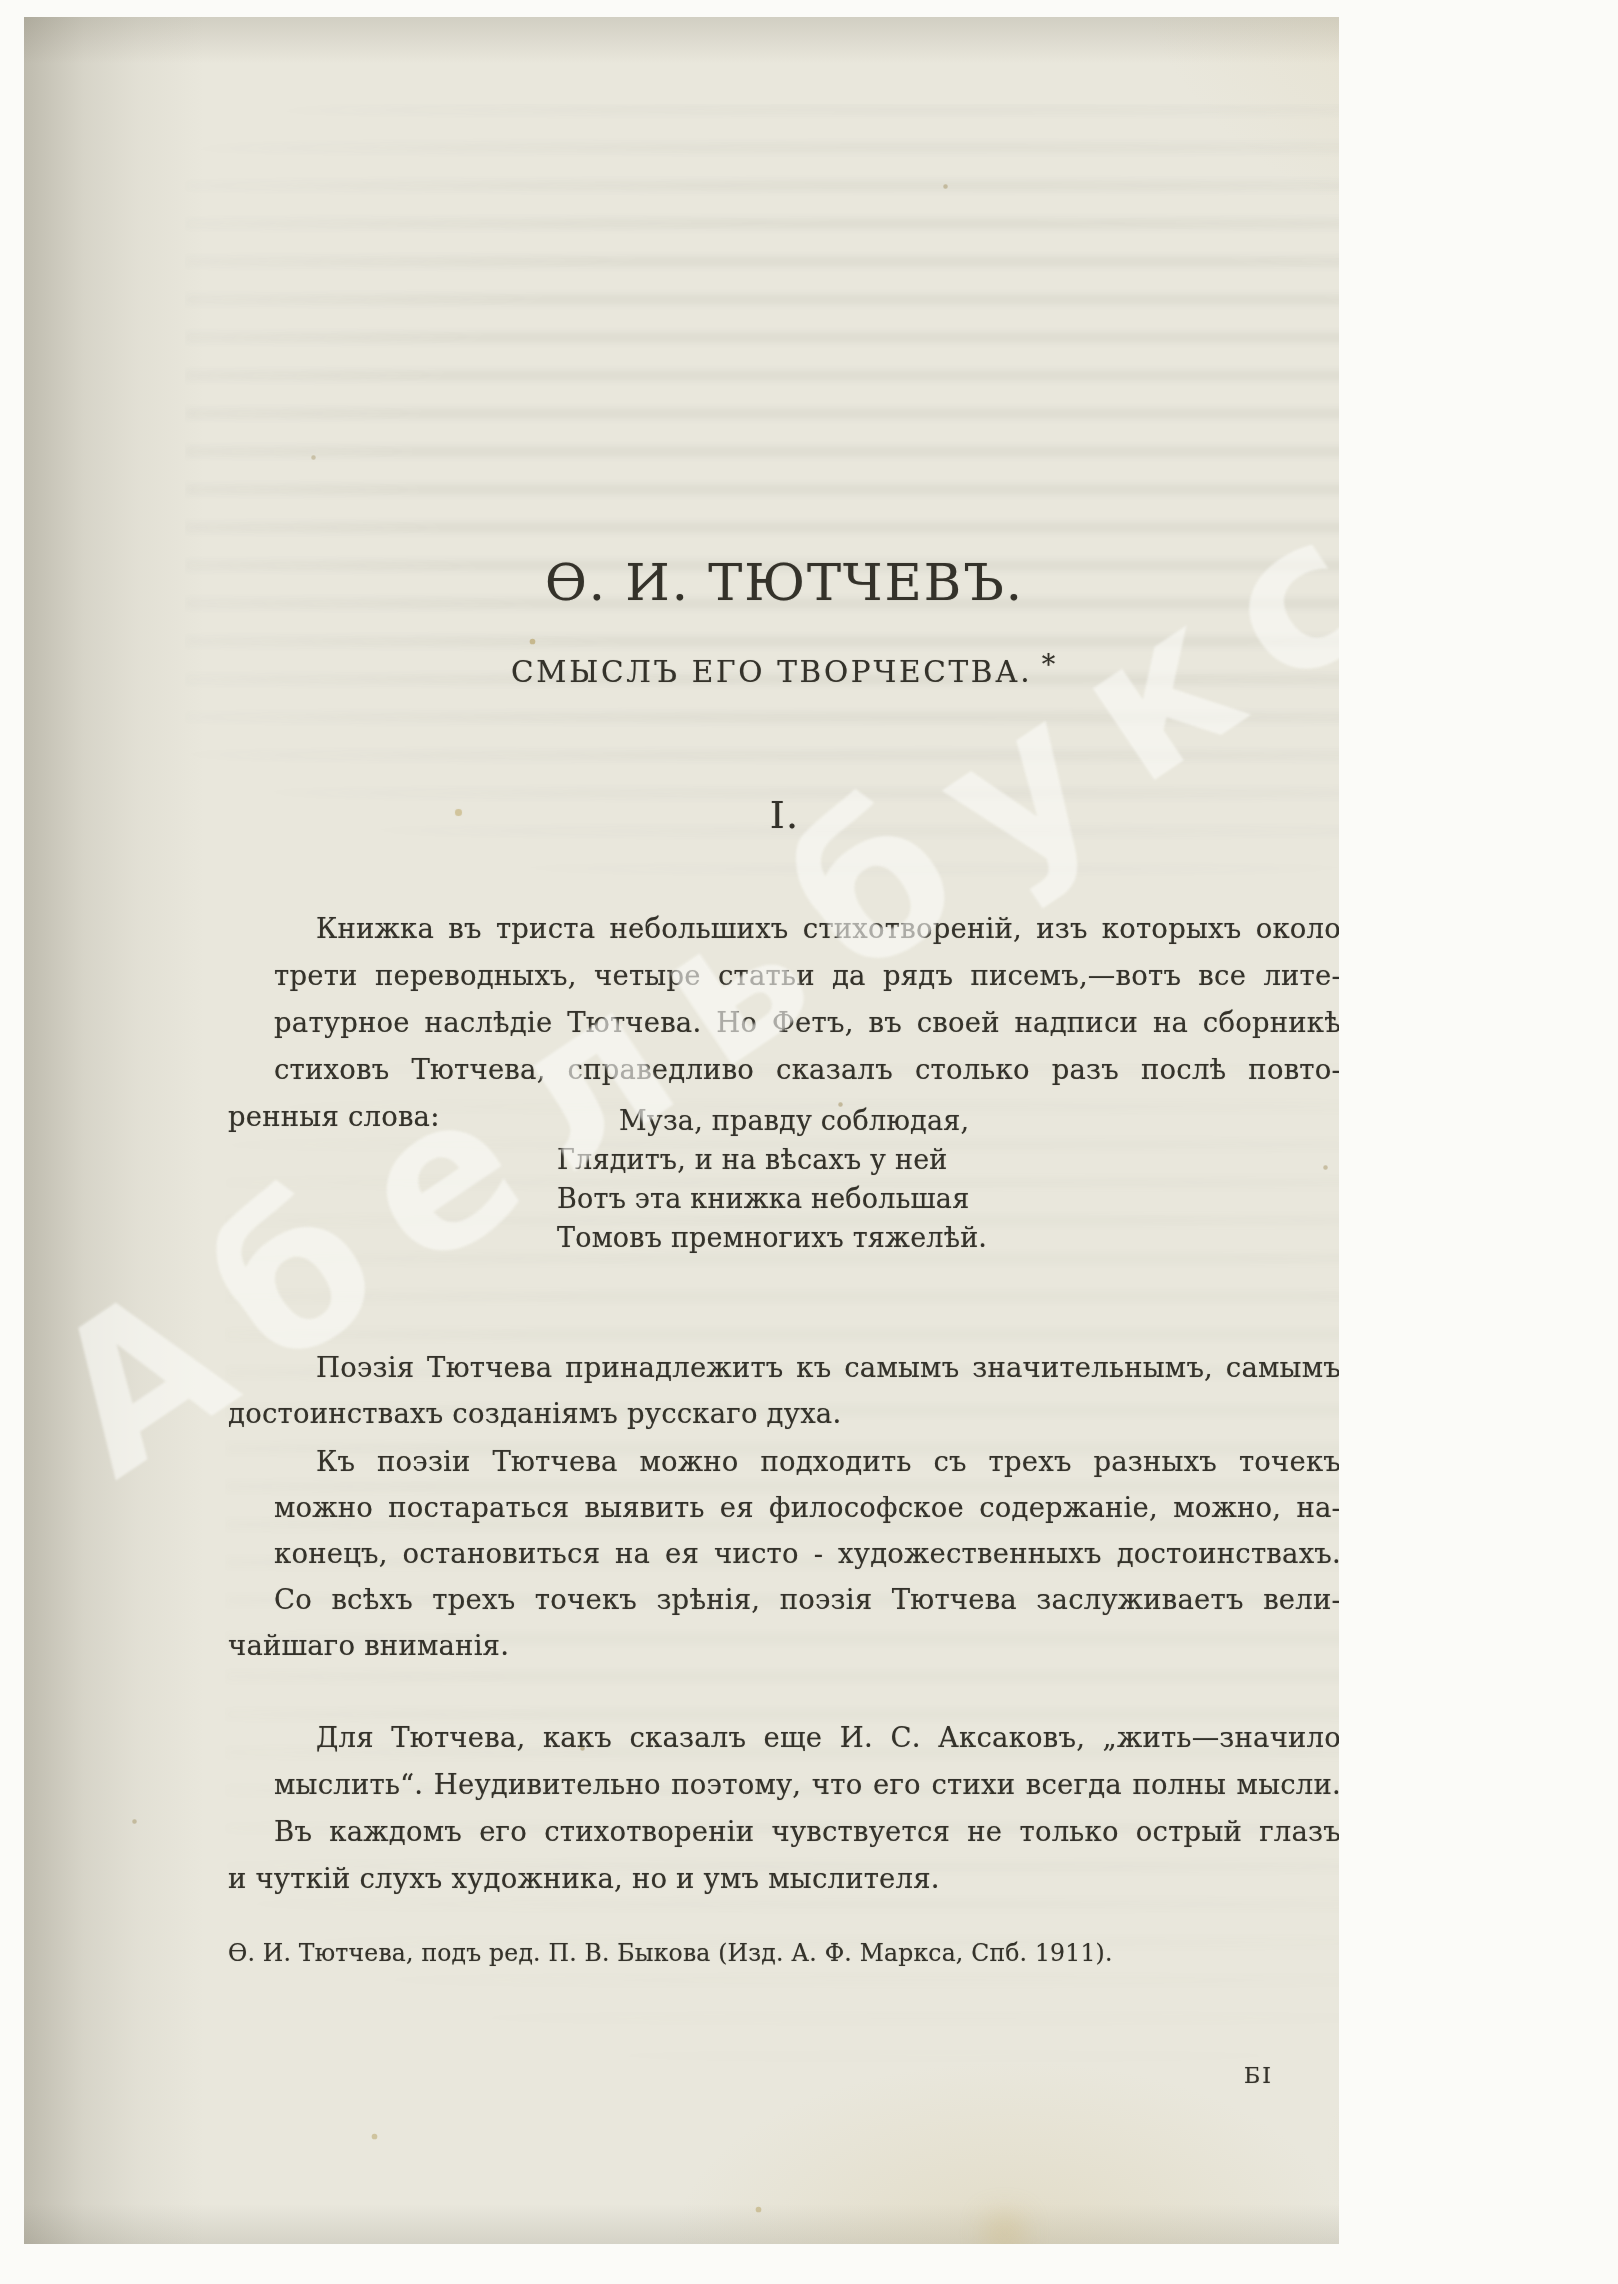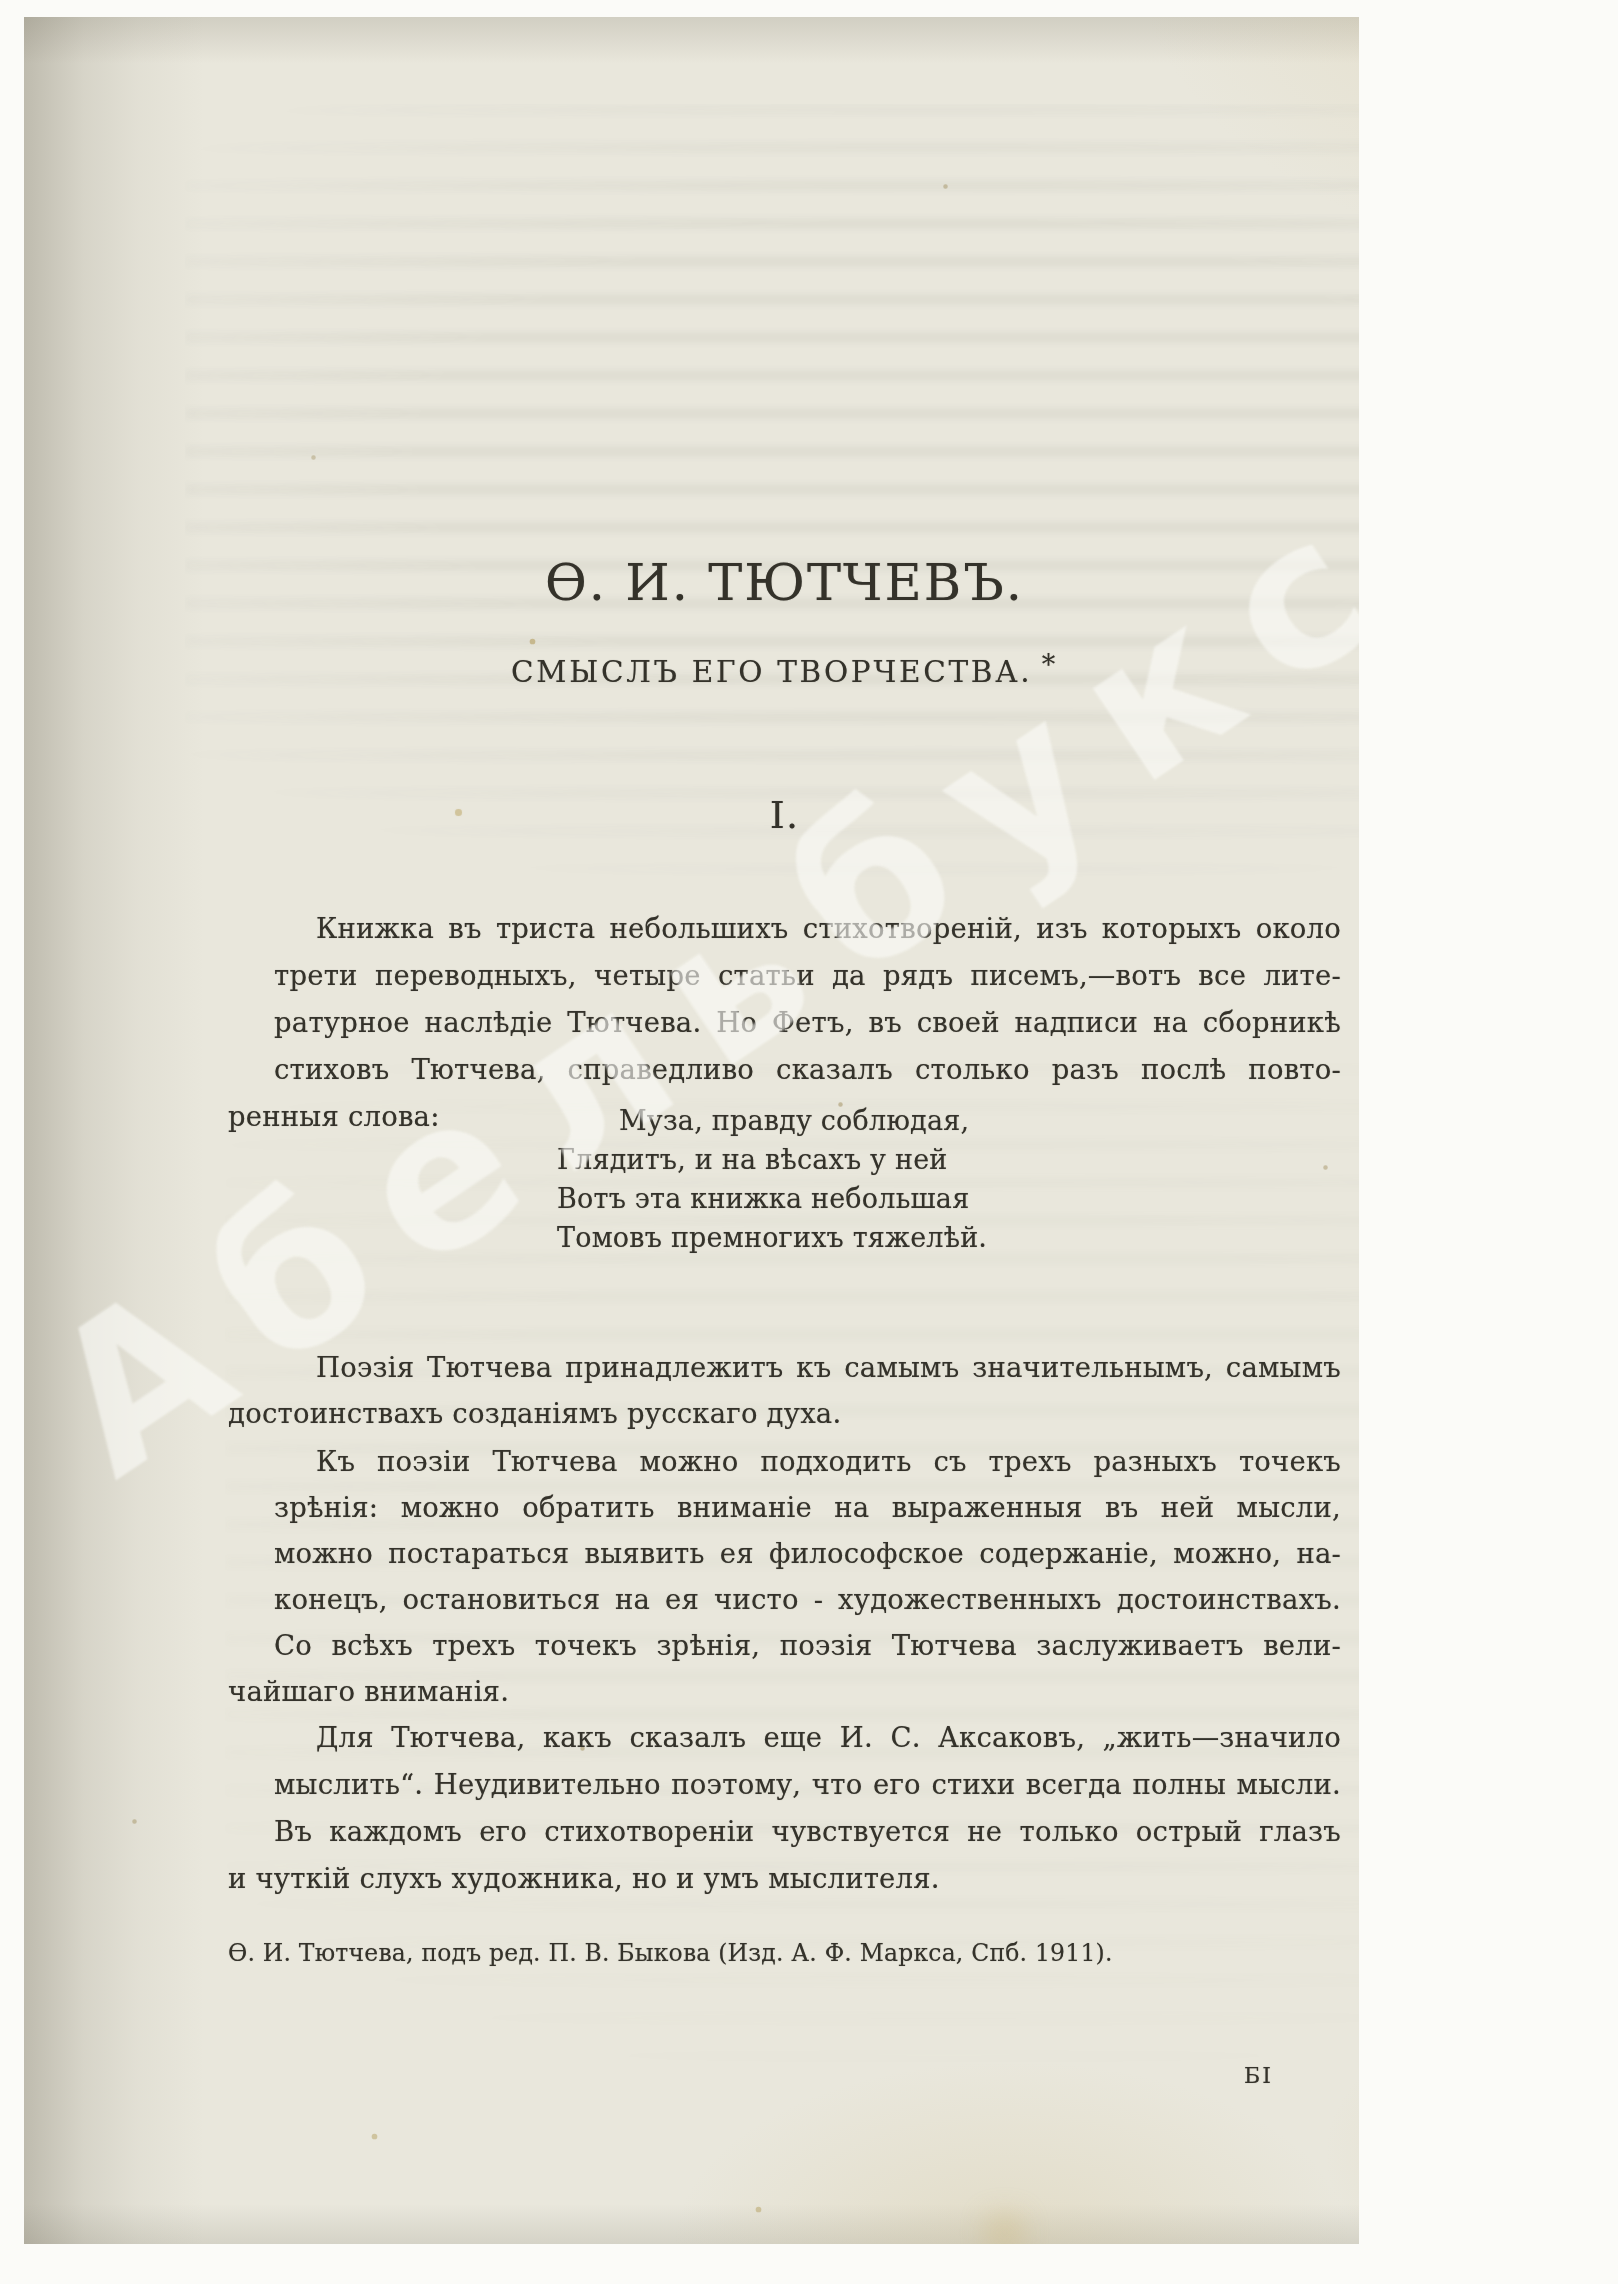--- a/index.html
+++ b/index.html
@@ -1,17 +1,17 @@
 <!DOCTYPE html>
 <html style="font-size:10.7px"><head>
 <meta charset="utf-8">
 <style>
   html,body{margin:0;padding:0;background:#fbfbf8;}
   .stage{position:relative;width:1339px;height:2284px;background:#fbfbf8;overflow:hidden;
-         font-family:"DejaVu Serif","Liberation Serif",serif;padding-left:20px;}
+         font-family:"DejaVu Serif","Liberation Serif",serif;}
   
   .paper{position:absolute;left:24px;top:17.4px;width:1544px;height:2227px;overflow:hidden;
     background:
       linear-gradient(270deg, rgba(150,140,115,0.28), rgba(150,140,115,0) 10.7px),
       radial-gradient(737px 536px at 101% -4%, rgba(208,188,138,0.26), rgba(208,188,138,0) 62%),
       radial-gradient(523px 282px at 64% 100%, rgba(200,180,125,0.22), rgba(200,180,125,0) 65%),
       radial-gradient(282px 201px at 97% 96%, rgba(205,185,130,0.18), rgba(205,185,130,0) 70%),
       linear-gradient(90deg, rgba(92,86,68,0.30), rgba(92,86,68,0.13) 60px, rgba(92,86,68,0.05) 114px, rgba(92,86,68,0) 181px),
       linear-gradient(180deg, rgba(92,86,68,0.17), rgba(92,86,68,0) 47px),
       linear-gradient(0deg, rgba(92,86,68,0.14), rgba(92,86,68,0) 40px),
@@ -102,21 +102,20 @@
           <div class="tl">Глядитъ, и на вѣсахъ у ней</div>
           <div class="tl">Вотъ эта книжка небольшая</div>
           <div class="tl">Томовъ премногихъ тяжелѣй.</div>
         </div>
       <div id="para2" class="block ink">
           <div class="tl just ind">Поэзія Тютчева принадлежитъ къ самымъ значительнымъ, самымъ</div>
           <div class="tl">достоинствахъ созданіямъ русскаго духа.</div>
         </div>
       <div id="para3" class="block ink">
           <div class="tl just ind">Къ поэзіи Тютчева можно подходить съ трехъ разныхъ точекъ</div>
-          <div class="tl just">зрѣнія: можно обратить вниманіе на выраженныя въ ней мысли,</div>
           <div class="tl just">можно постараться выявить ея философское содержаніе, можно, на-</div>
           <div class="tl just">конецъ, остановиться на ея чисто - художественныхъ достоинствахъ.</div>
           <div class="tl just">Со всѣхъ трехъ точекъ зрѣнія, поэзія Тютчева заслуживаетъ вели-</div>
           <div class="tl">чайшаго вниманія.</div>
         </div>
       <div id="para4" class="block ink">
           <div class="tl just ind">Для Тютчева, какъ сказалъ еще И. С. Аксаковъ, „жить—значило</div>
           <div class="tl just">мыслить“. Неудивительно поэтому, что его стихи всегда полны мысли.</div>
           <div class="tl just">Въ каждомъ его стихотвореніи чувствуется не только острый глазъ</div>
           <div class="tl">и чуткій слухъ художника, но и умъ мыслителя.</div>

